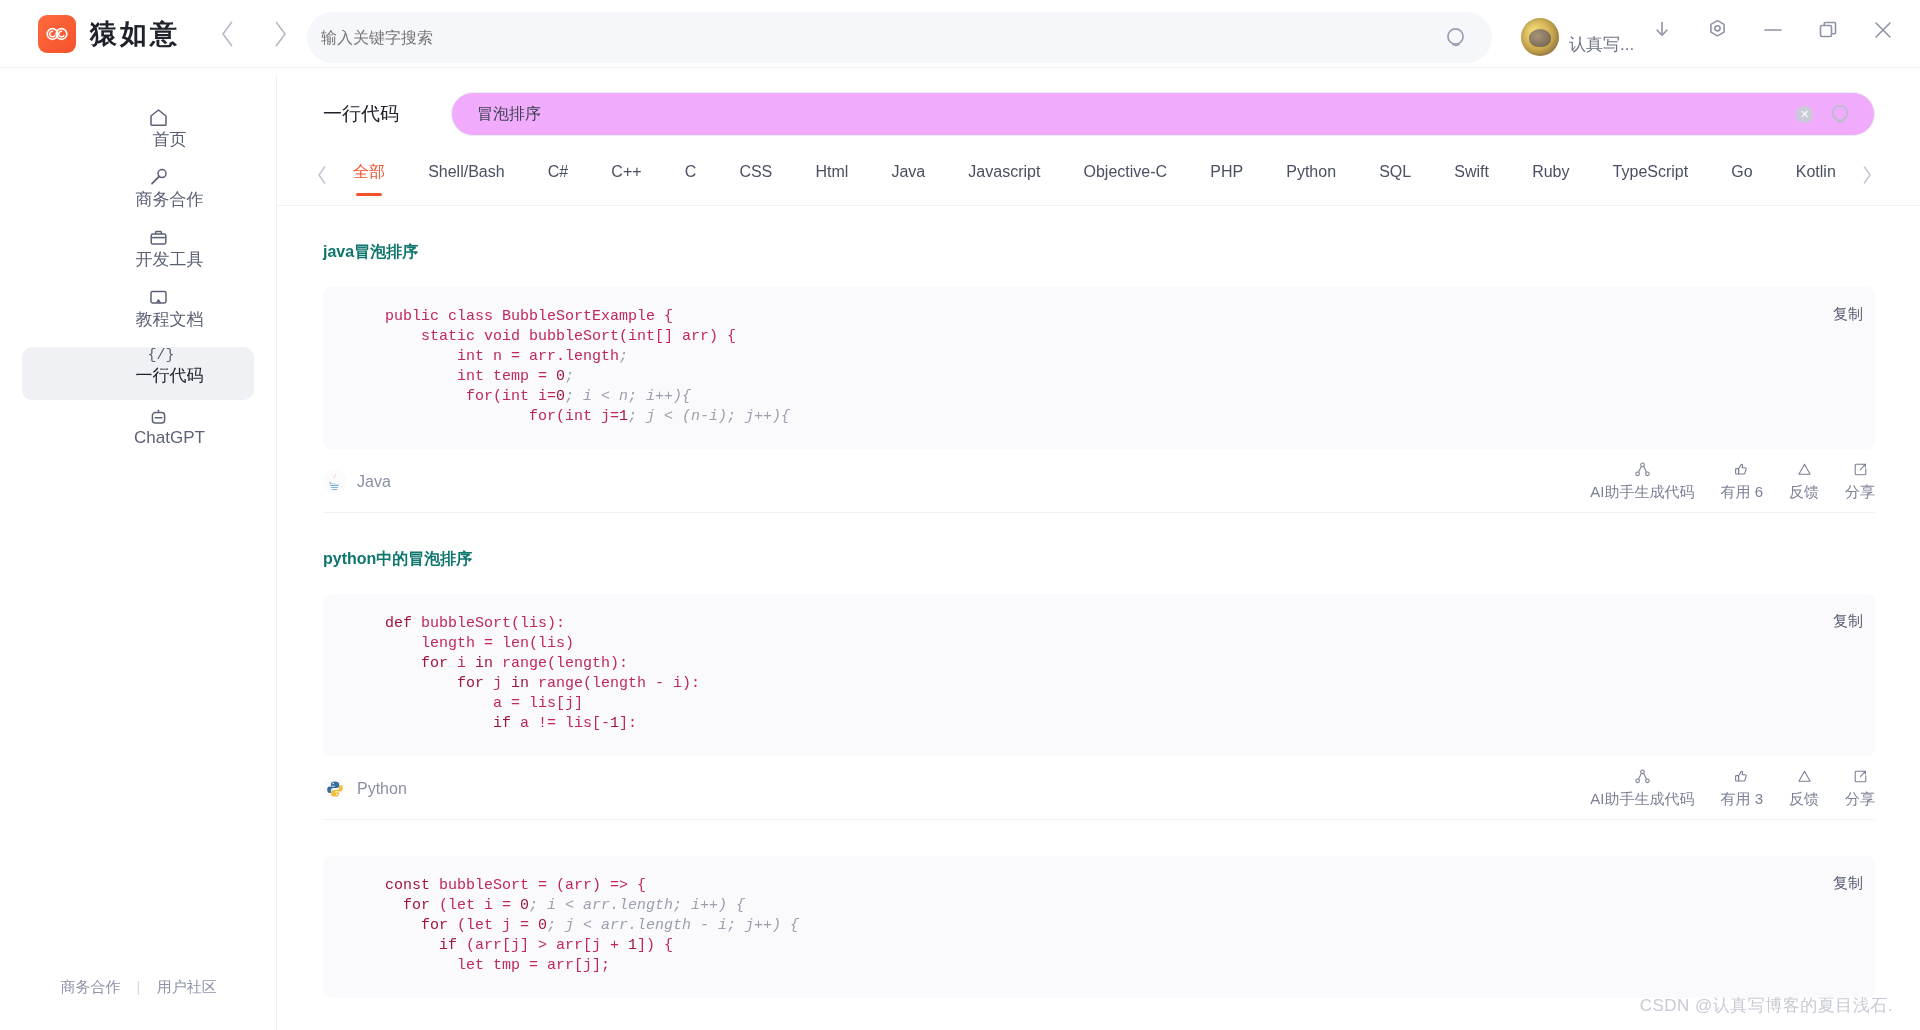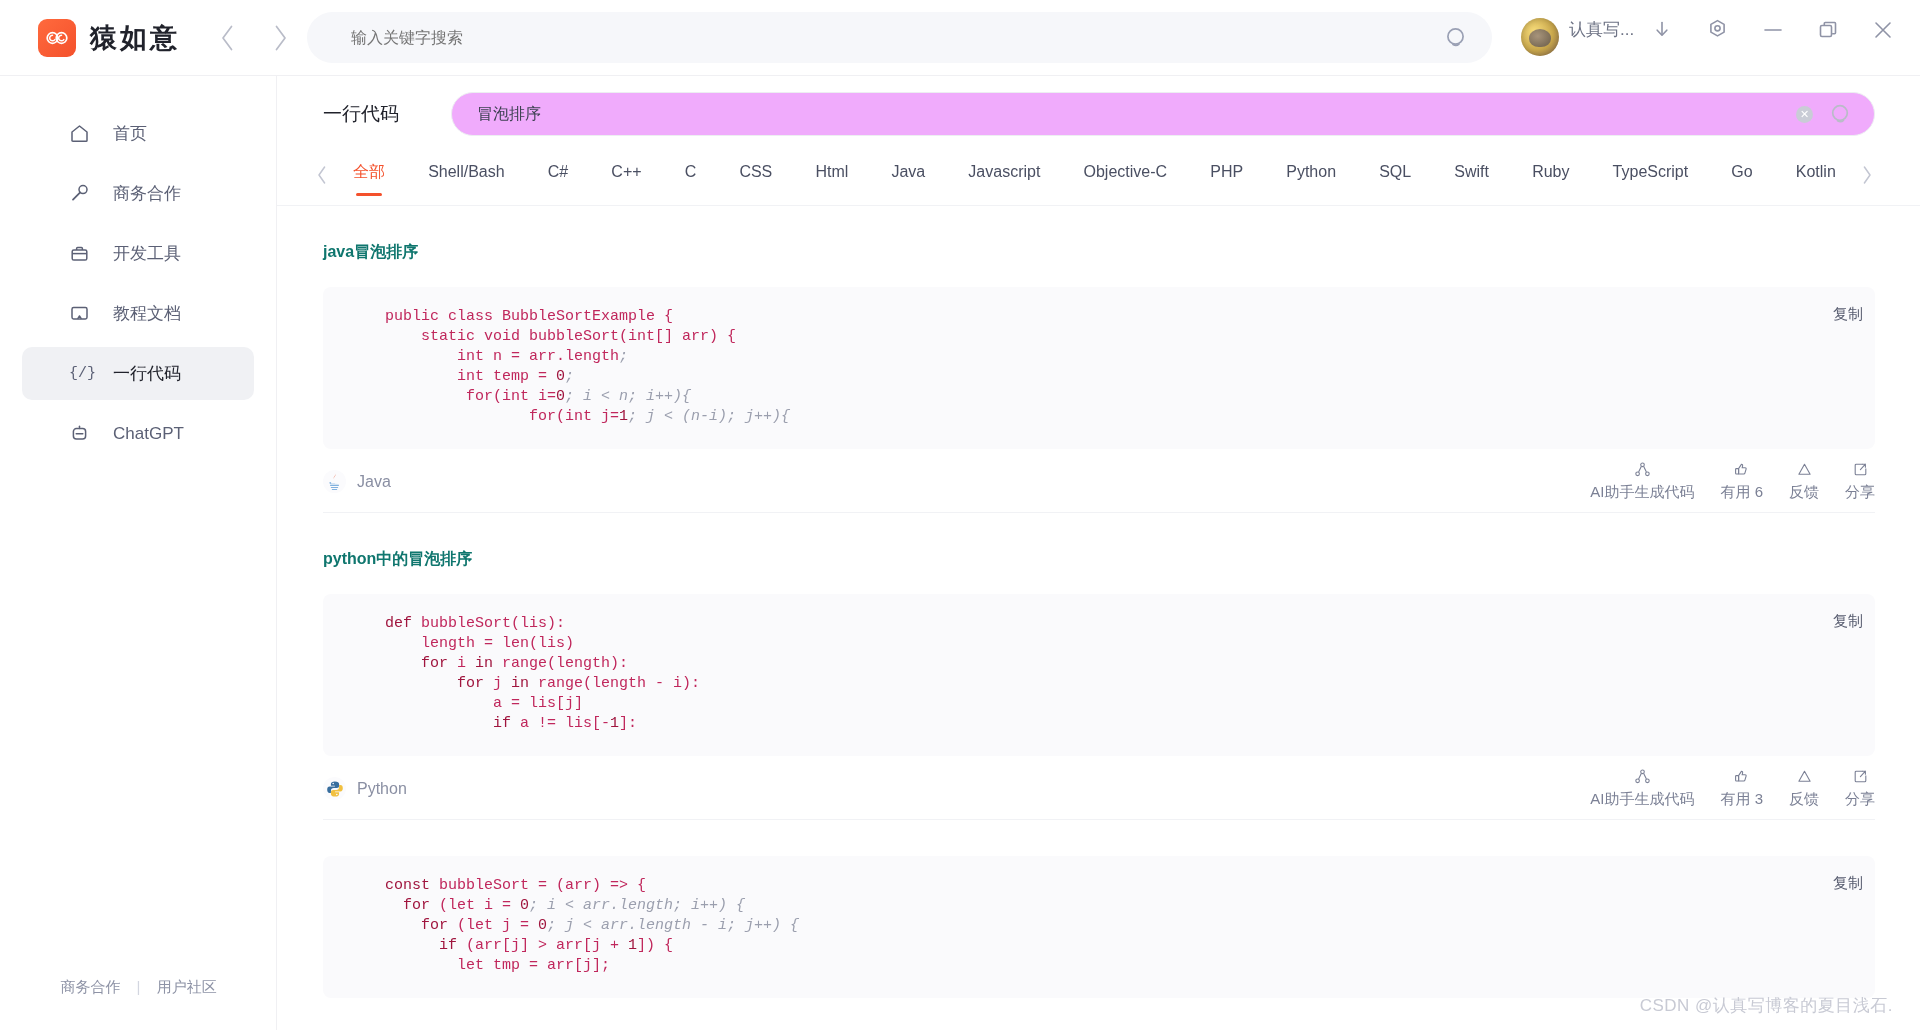--- a/index.html
+++ b/index.html
@@ -6,21 +6,21 @@
   html, body {
     width: 1920px; height: 1030px;
     font-family: "Liberation Sans", "DejaVu Sans", sans-serif;
     background: #ffffff;
     overflow: hidden;
   }
   body { position: relative; }
 
   
   .titlebar {
-    position: absolute; top: 0; left: 0; width: 1920px; height: 76px;
+    position: absolute; top: 0; left: 0; width: 1920px; height: 68px;
     background: #ffffff; display: flex; align-items: center;
     border-bottom: 1px solid #f0f0f3;
   }
   .brand { display: flex; align-items: center; margin-left: 38px; }
   .logo-box {
     width: 38px; height: 38px; border-radius: 9px;
     background: linear-gradient(135deg,#ff6a3d,#f4512c);
     display: flex; align-items: center; justify-content: center;
   }
   .brand-name {
@@ -30,29 +30,29 @@
   .navarrows { display: flex; align-items: center; margin-left: 38px; gap: 34px; }
   .navarrow { color: #b9bcc8; cursor: pointer; display:flex; }
 
   .searchwrap {
     position: absolute; left: 307px; top: 12px;
     width: 1185px; height: 51px;
     background: #f6f7fa; border-radius: 26px;
     display: flex; align-items: center;
   }
   .searchwrap .ph {
-    margin-left: 44px; font-size: 16px; color: #b91c1c;
+    margin-left: 14px; font-size: 16px; color: #b91c1c;
     border: none; background: transparent; outline: none;
     flex: 1; font-family: inherit;
   }
   .searchbtn { margin-right: 22px; color: #9aa0b4; display: flex; cursor: pointer; }
 
   .useracct {
     position: absolute; left: 1521px; top: 18px;
-    display: flex; align-items: flex-start; gap: 10px; cursor: pointer;
+    display: flex; align-items: flex-end; gap: 10px; cursor: pointer;
   }
   .avatar {
     width: 38px; height: 38px; border-radius: 50%;
     background: radial-gradient(circle at 35% 35%, #f7dc7a, #c8a64b 55%, #8a6b4c 95%);
     box-shadow: inset 0 0 6px rgba(0,0,0,.22);
     position: relative; overflow: hidden;
   }
   .avatar::after{
     content:""; position:absolute; left:8px; top:11px; width:22px; height:18px;
     background: radial-gradient(ellipse at 40% 40%, #9c8a7d, #6d6158 70%);
@@ -68,21 +68,21 @@
 
   
   .sidebar {
     position: absolute; left: 0; top: 76px; width: 277px; height: 954px;
     background: #ffffff; border-right: 1px solid #f0f0f3;
   }
   .side-items { padding-top: 31px; }
   .side-item {
     display: flex; align-items: center; height: 53px;
     margin: 0 22px 7px 22px; padding-left: 47px; border-radius: 10px;
-    color: #5b6075; font-size: 17px; cursor: pointer;
+    color: #5b6075; font-size: 17px; cursor: pointer; flex-direction: column;
   }
   .side-item.active { background: #f0f1f4; color: #20222b; }
   .side-item .si-icon { width: 28px; display: flex; align-items: center; color: #5b6075; }
   .side-item .si-label { margin-left: 16px; }
   .codeglyph { font-size: 15px; color: #5b6075; font-family: "Liberation Mono", monospace; }
 
   .side-footer {
     position: absolute; bottom: 33px; left: 0; width: 277px;
     text-align: center; font-size: 15px; color: #8e93a6;
   }

